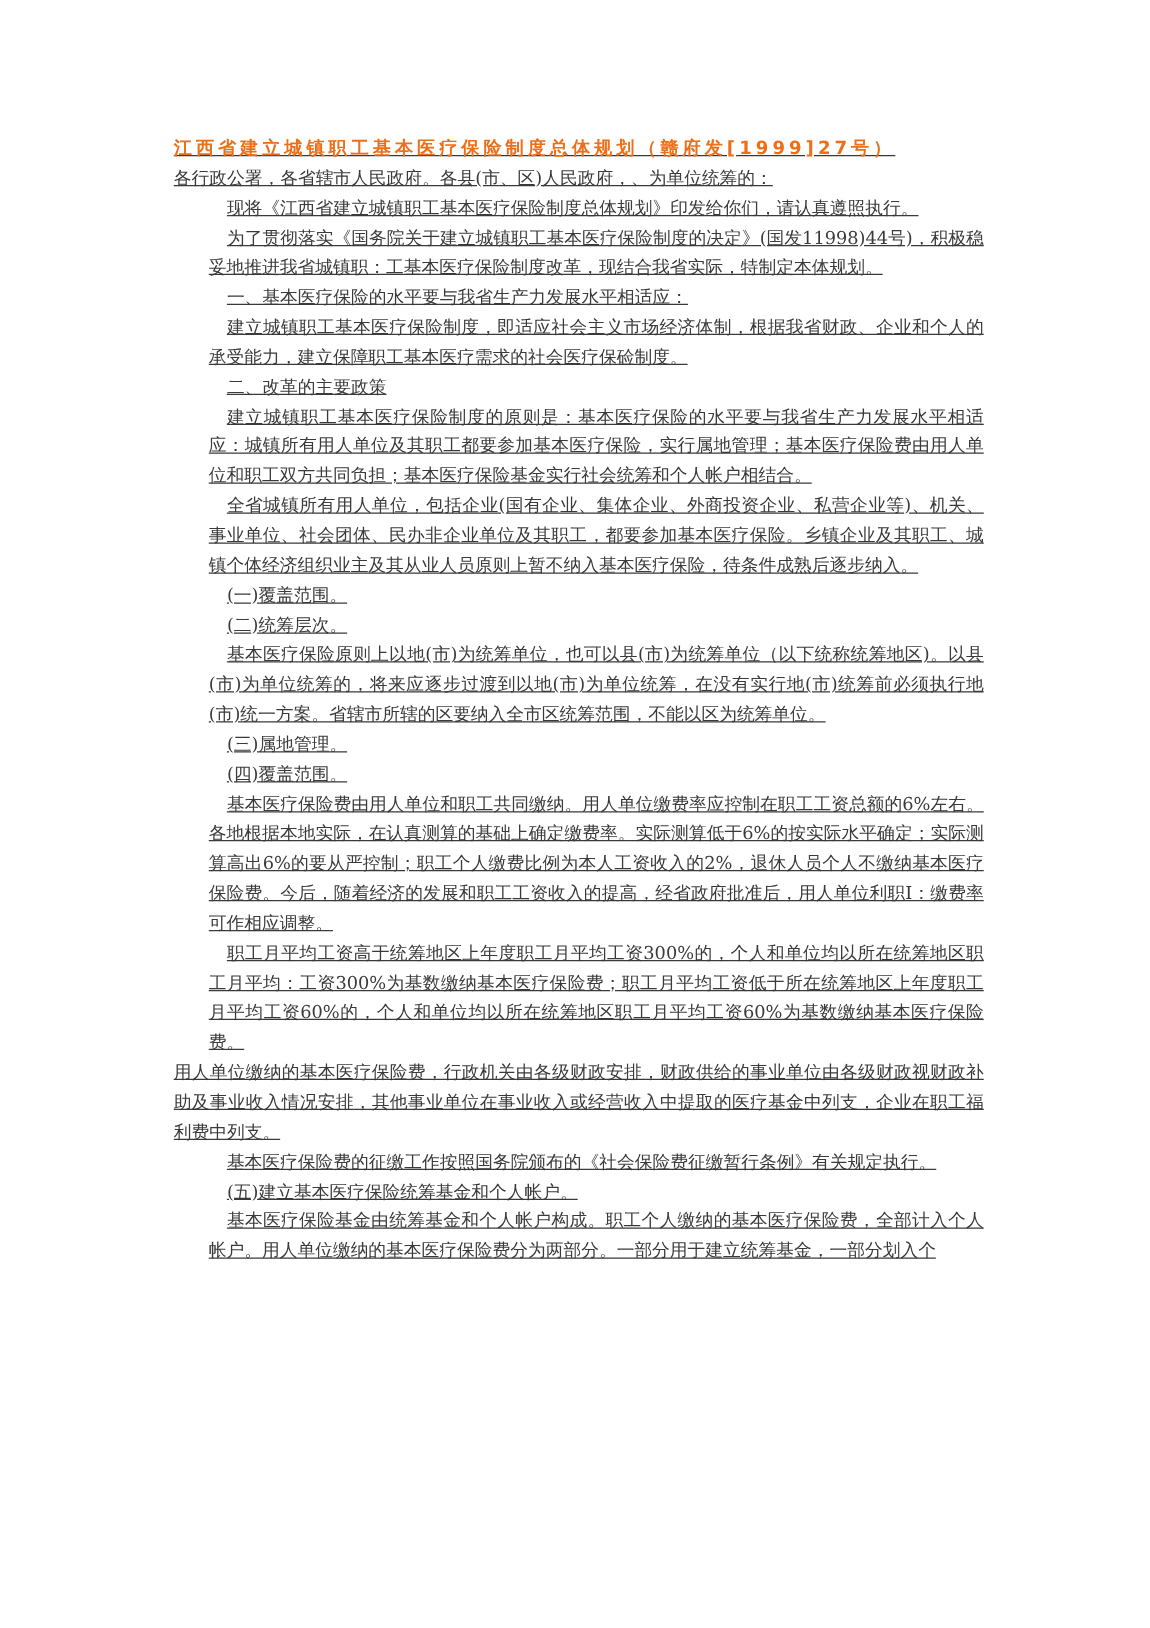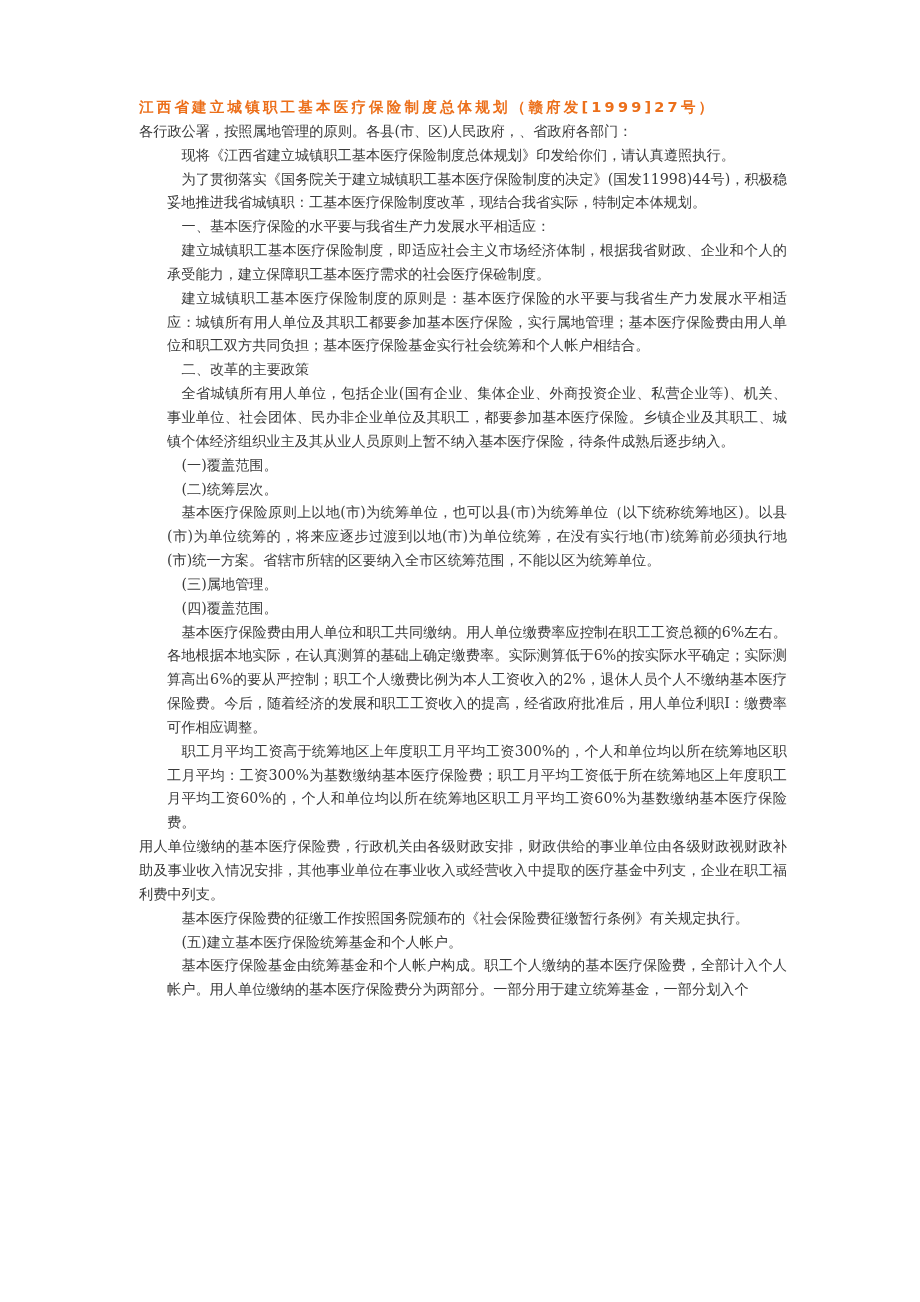--- a/index.html
+++ b/index.html
@@ -1,42 +1,42 @@
 <!DOCTYPE html>
 <html><head>
 <meta charset="utf-8">
 <style>
   html, body { margin: 0; padding: 0; background: #ffffff; }
   body { width: 920px; height: 1302px; position: relative; overflow: hidden; }
   .page {
-    position: absolute; left: 139px; top: 96px; width: 648px;
+    position: absolute; left: 139px; top: 108px; width: 648px;
     font-family: "DejaVu Serif", "Liberation Serif", serif;
-    font-size: 14.2px; line-height: 23.85px; color: #3a3a3a;
+    font-size: 14.2px; line-height: 23.85px; color: #3a3a3a; text-decoration: underline;
   }
   .title {
     color: #ec6f1a; font-weight: bold; letter-spacing: 3.2px;
     font-family: "DejaVu Sans", "Liberation Sans", sans-serif; font-size: 14.5px;
     white-space: nowrap;
   }
   .p { text-align: justify; text-align-last: left; word-break: break-all; margin: 0; }
   .ind { text-indent: 14.5px; margin-left: 28px; }
 </style>
 </head>
 <body>
 
 <div class="page">
   <div class="title">江西省建立城镇职工基本医疗保险制度总体规划（赣府发[1999]27号）</div>
   <div id="paras">
-    <p class="p">各行政公署，按照属地管理的原则。各县(市、区)人民政府，、省政府各部门：</p>
+    <p class="p">各行政公署，各省辖市人民政府。各县(市、区)人民政府，、为单位统筹的：</p>
     <p class="p ind">现将《江西省建立城镇职工基本医疗保险制度总体规划》印发给你们，请认真遵照执行。</p>
     <p class="p ind">为了贯彻落实《国务院关于建立城镇职工基本医疗保险制度的决定》(国发11998)44号)，积极稳妥地推进我省城镇职：工基本医疗保险制度改革，现结合我省实际，特制定本体规划。</p>
     <p class="p ind">一、基本医疗保险的水平要与我省生产力发展水平相适应：</p>
     <p class="p ind">建立城镇职工基本医疗保险制度，即适应社会主义市场经济体制，根据我省财政、企业和个人的承受能力，建立保障职工基本医疗需求的社会医疗保硷制度。</p>
+    <p class="p ind">二、改革的主要政策</p>
     <p class="p ind">建立城镇职工基本医疗保险制度的原则是：基本医疗保险的水平要与我省生产力发展水平相适应：城镇所有用人单位及其职工都要参加基本医疗保险，实行属地管理；基本医疗保险费由用人单位和职工双方共同负担；基本医疗保险基金实行社会统筹和个人帐户相结合。</p>
-    <p class="p ind">二、改革的主要政策</p>
     <p class="p ind">全省城镇所有用人单位，包括企业(国有企业、集体企业、外商投资企业、私营企业等)、机关、事业单位、社会团体、民办非企业单位及其职工，都要参加基本医疗保险。乡镇企业及其职工、城镇个体经济组织业主及其从业人员原则上暂不纳入基本医疗保险，待条件成熟后逐步纳入。</p>
     <p class="p ind">(一)覆盖范围。</p>
     <p class="p ind">(二)统筹层次。</p>
     <p class="p ind">基本医疗保险原则上以地(市)为统筹单位，也可以县(市)为统筹单位（以下统称统筹地区)。以县(市)为单位统筹的，将来应逐步过渡到以地(市)为单位统筹，在没有实行地(市)统筹前必须执行地(市)统一方案。省辖市所辖的区要纳入全市区统筹范围，不能以区为统筹单位。</p>
     <p class="p ind">(三)属地管理。</p>
     <p class="p ind">(四)覆盖范围。</p>
     <p class="p ind">基本医疗保险费由用人单位和职工共同缴纳。用人单位缴费率应控制在职工工资总额的6%左右。各地根据本地实际，在认真测算的基础上确定缴费率。实际测算低于6%的按实际水平确定；实际测算高出6%的要从严控制；职工个人缴费比例为本人工资收入的2%，退休人员个人不缴纳基本医疗保险费。今后，随着经济的发展和职工工资收入的提高，经省政府批准后，用人单位利职I：缴费率可作相应调整。</p>
     <p class="p ind">职工月平均工资高于统筹地区上年度职工月平均工资300%的，个人和单位均以所在统筹地区职工月平均：工资300%为基数缴纳基本医疗保险费；职工月平均工资低于所在统筹地区上年度职工月平均工资60%的，个人和单位均以所在统筹地区职工月平均工资60%为基数缴纳基本医疗保险费。</p>
     <p class="p">用人单位缴纳的基本医疗保险费，行政机关由各级财政安排，财政供给的事业单位由各级财政视财政补助及事业收入情况安排，其他事业单位在事业收入或经营收入中提取的医疗基金中列支，企业在职工福利费中列支。</p>
     <p class="p ind">基本医疗保险费的征缴工作按照国务院颁布的《社会保险费征缴暂行条例》有关规定执行。</p>

